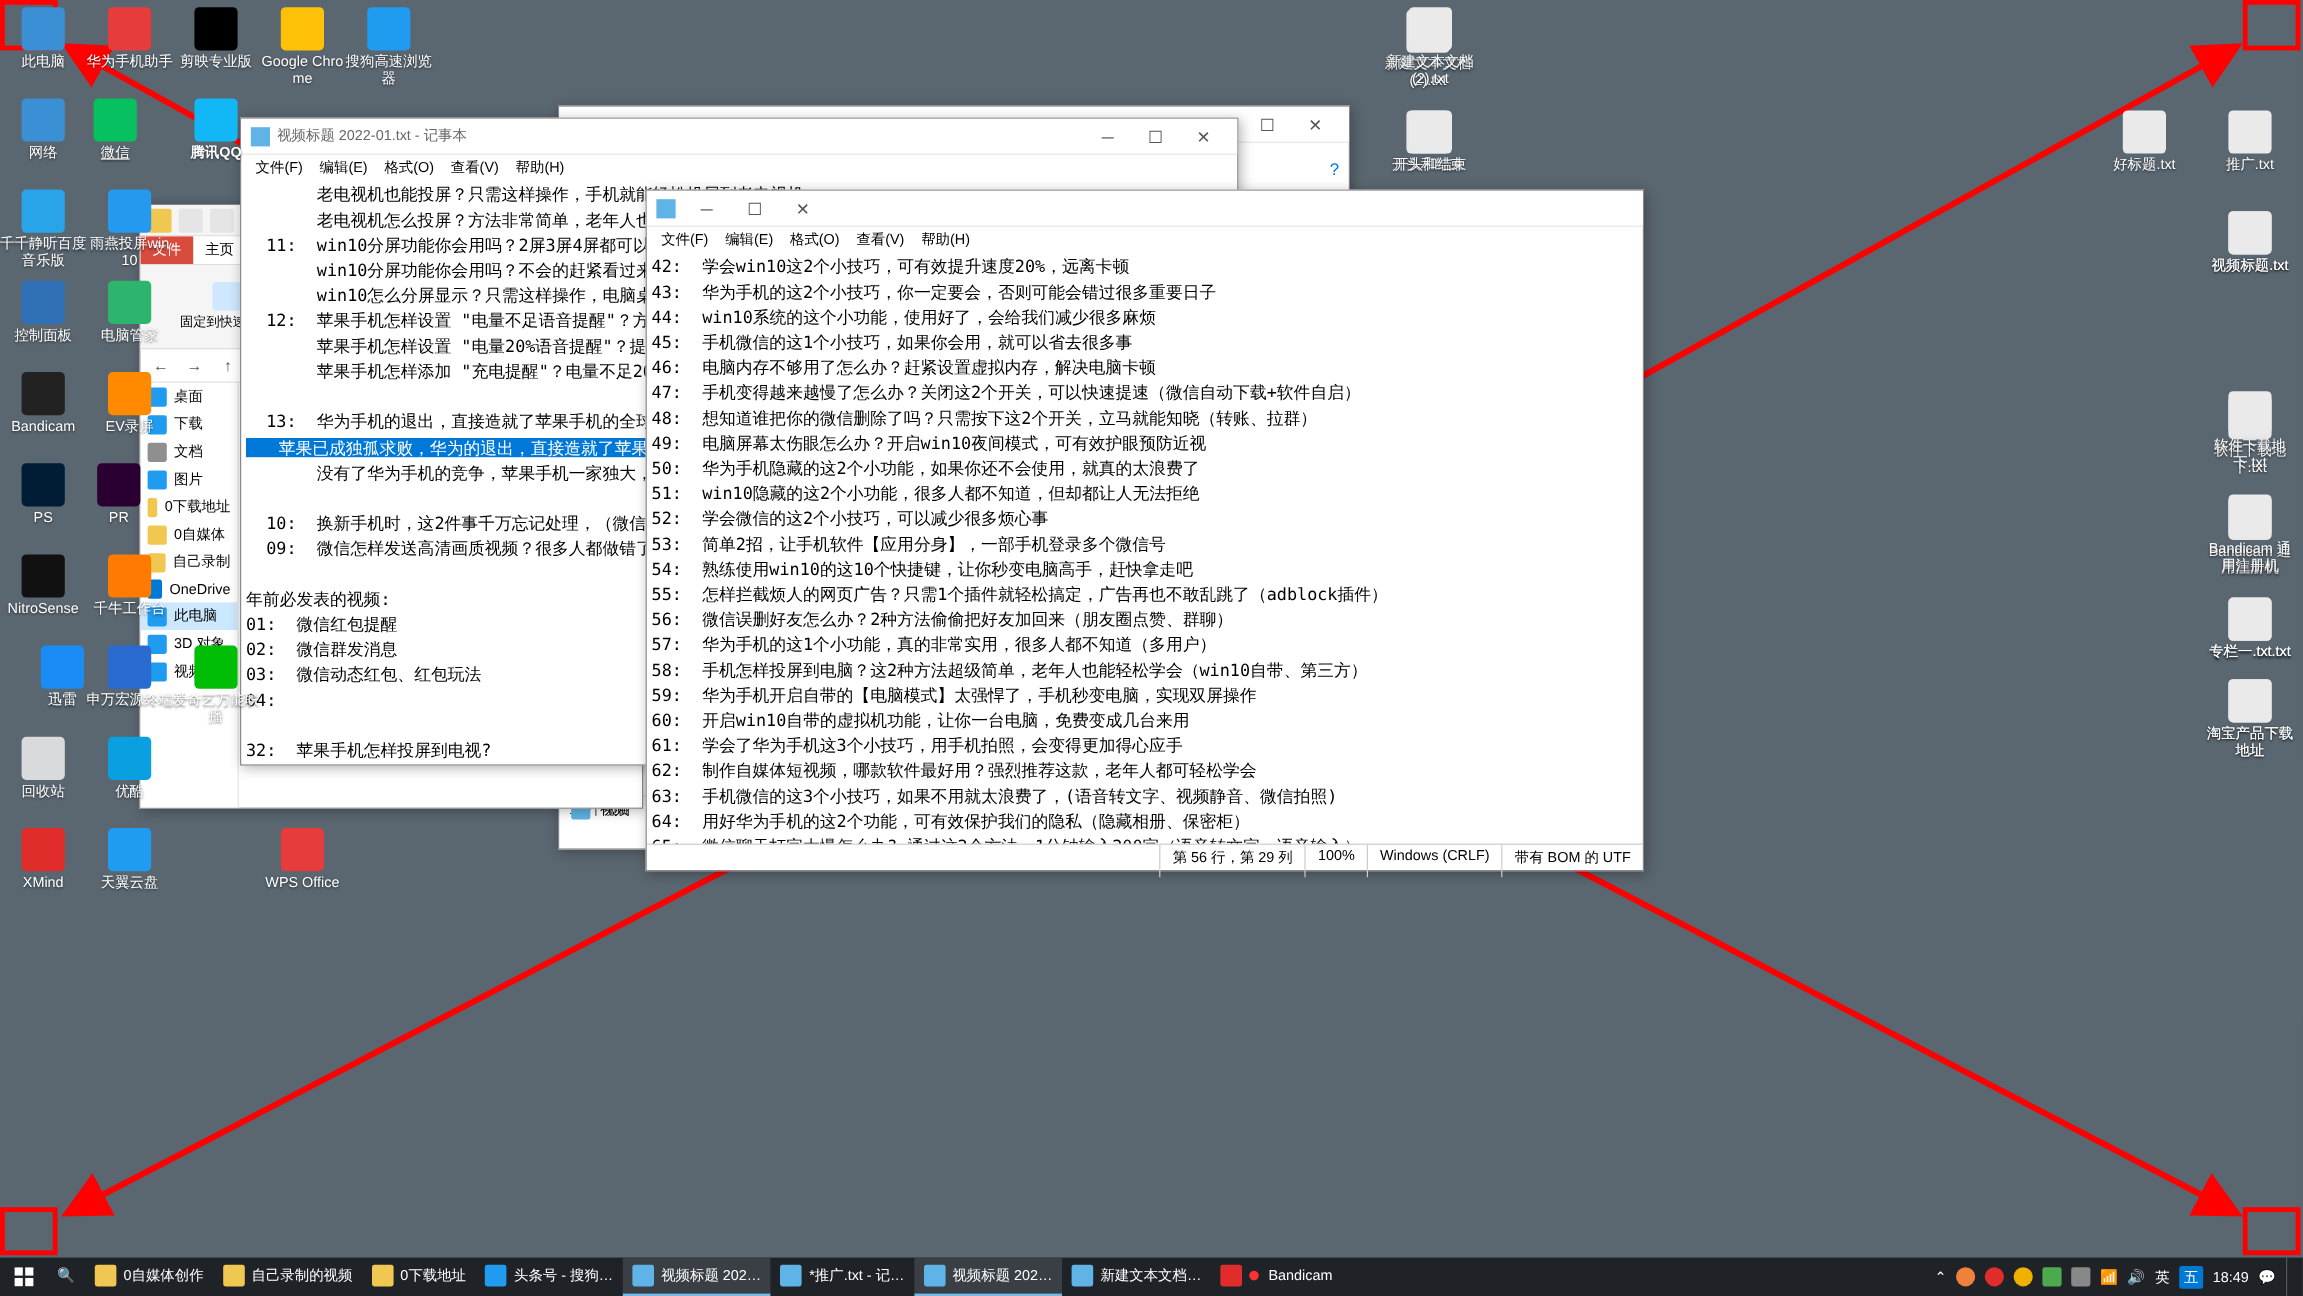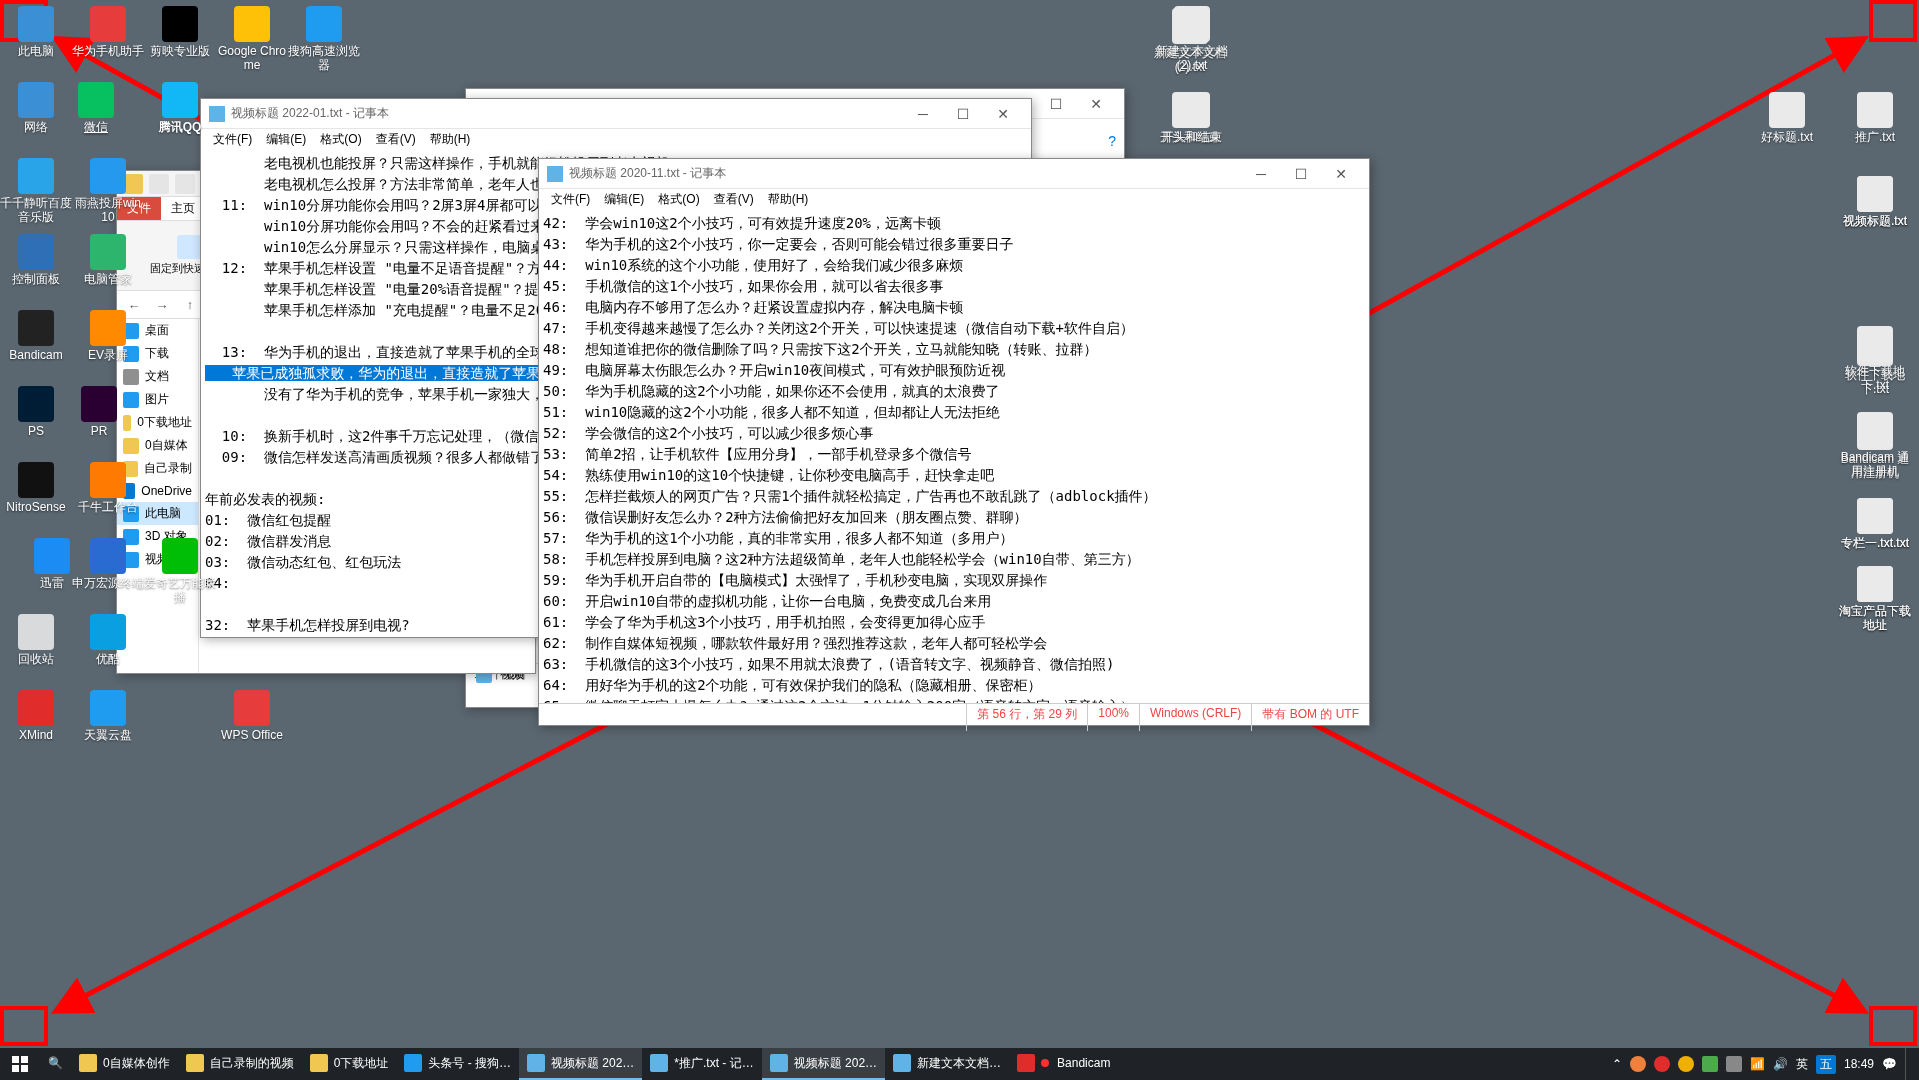--- a/index.html
+++ b/index.html
@@ -17,21 +17,21 @@
 .titlebar .title { flex: 1; color: #666; }
 .winbtns { display: flex; }
 .winbtn { width: 40px; height: 28px; text-align: center; line-height: 28px; font-size: 14px; color: #555; cursor: pointer; }
 
 .menubar { height: 22px; padding: 0 6px; font-size: 12px; display: flex; gap: 2px; }
 .menubar span { padding: 2px 6px; cursor: pointer; }
 
 .notepad-body { font-size: 14px; line-height: 1.5; padding: 2px 4px; white-space: pre; overflow: hidden; font-family: Consolas, "Microsoft YaHei", monospace; color: #000; height: calc(100% - 52px); }
 .highlight { background: #0078d7; color: #fff; }
 
-.statusbar { height: 28px; border-top: 1px solid #ccc; display: flex; font-size: 12px; color: #ef4444; }
+.statusbar { height: 28px; border-top: 1px solid #ccc; display: flex; font-size: 12px; color: #000000; }
 .statusbar .cell { border-left: 1px solid #ccc; padding: 2px 10px; }
 
 
 .explorer .toolbar { height: 26px; background: #f5f5f5; border-bottom: 1px solid #ddd; display: flex; align-items: center; padding: 0 6px; gap: 6px; font-size: 12px; }
 .explorer .toolbar .tbtn { width: 20px; height: 20px; background: #e5e5e5; border-radius: 2px; }
 .explorer .ribbon-tabs { height: 24px; background: #fff; border-bottom: 1px solid #ddd; display: flex; align-items: center; font-size: 12px; }
 .explorer .ribbon-tabs .tab { padding: 3px 10px; }
 .explorer .ribbon-tabs .tab.active { background: #d84c3e; color: #fff; }
 .explorer .ribbon { height: 70px; background: #f5f5f5; border-bottom: 1px solid #ddd; display: flex; align-items: center; padding: 4px 8px; gap: 8px; font-size: 11px; }
 .explorer .ribbon .ritem { text-align: left; margin-left: 25px; }
@@ -223,21 +223,20 @@
 02:  微信群发消息
 03:  微信动态红包、红包玩法
 04:
 
 32:  苹果手机怎样投屏到电视?</div>
 </div>
 
 <div class="win" style="left:538px; top:158px; width:832px; height:568px;">
   <div class="titlebar">
     <div class="ticon" style="background:#5fb3e7;"></div>
-    <span class="title">视频标题 2020-11.txt - 记事本</span>
     <div class="winbtns">
       <div class="winbtn">─</div>
       <div class="winbtn">☐</div>
       <div class="winbtn close">✕</div>
     </div>
   </div>
   <div class="menubar" id="np2-menu">
       <span>文件(F)</span>
       <span>编辑(E)</span>
       <span>格式(O)</span>

